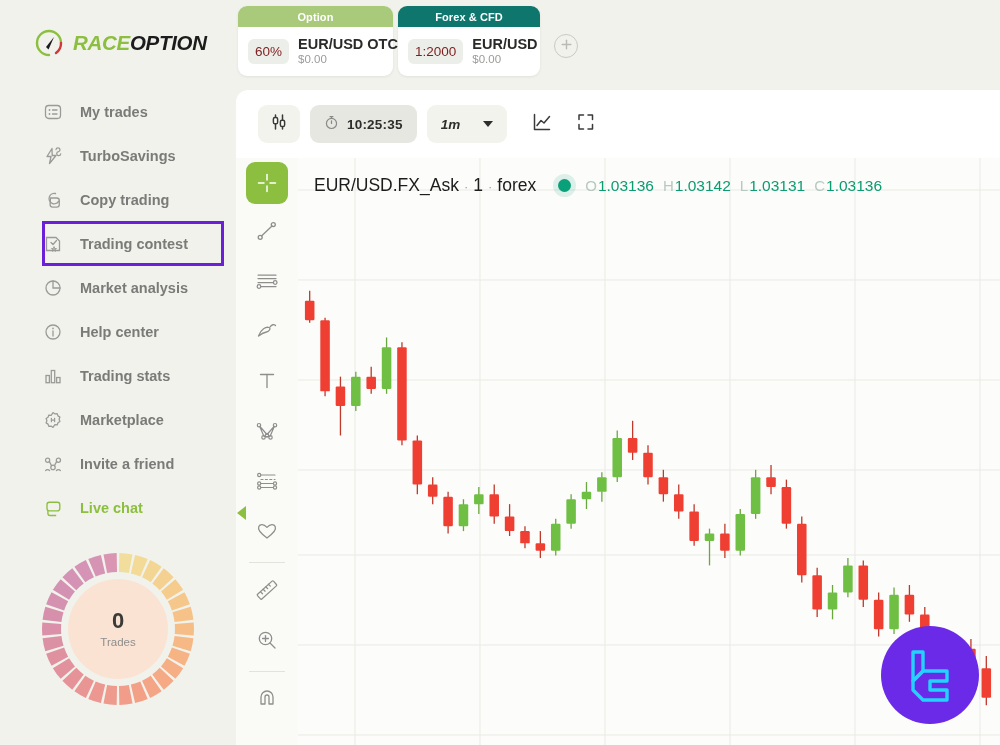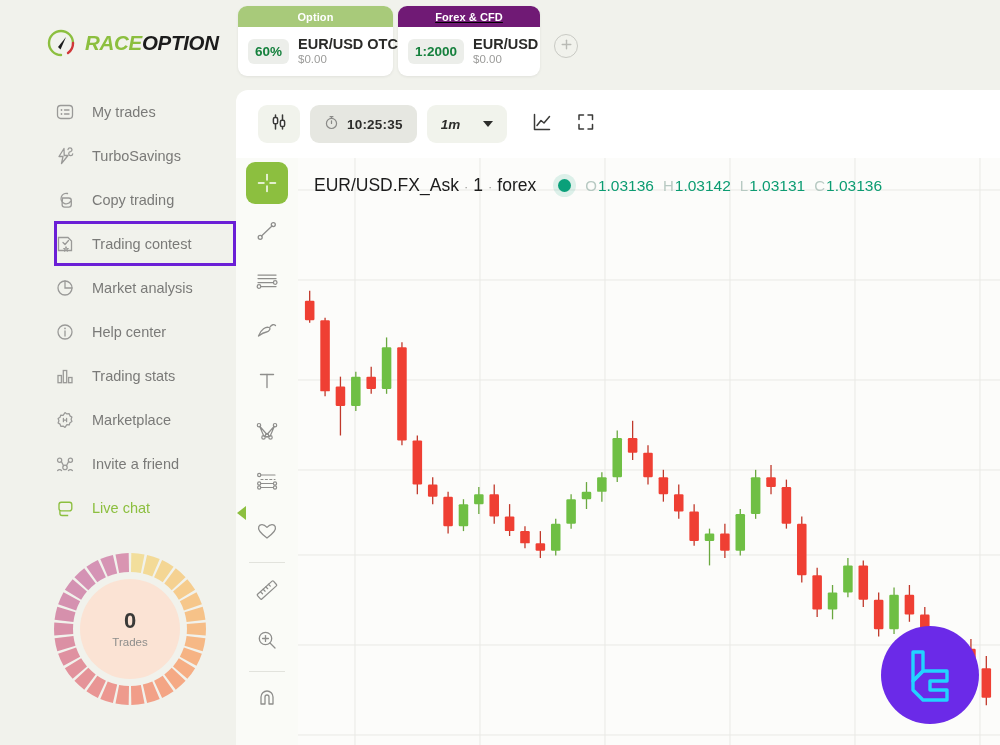--- a/index.html
+++ b/index.html
@@ -6,30 +6,30 @@
   html, body {
     width: 1000px; height: 745px;
     overflow: hidden;
     font-family: "Liberation Sans", sans-serif;
     background: #f1f2ec;
   }
   #app { position: relative; width: 1000px; height: 745px; background: #f1f2ec; }
 
   
   #sidebar {
-    position: absolute; left: 16px; top: 0; width: 236px; height: 745px;
+    position: absolute; left: 4px; top: 0; width: 236px; height: 745px;
     background: #f1f2ec;
   }
   .brand { position: absolute; left: 30px; top: 28px; display: flex; align-items: center; gap: 9px; }
   .brand-mark { width: 30px; height: 30px; position: relative; }
   .brand-text { font-size: 20.5px; font-weight: bold; font-style: italic; letter-spacing: -0.3px; white-space: nowrap; }
   .brand-text .race { color: #8cbf3f; }
   .brand-text .option { color: #1c1c1c; }
 
-  .nav { position: absolute; left: 0; top: 90px; width: 236px; }
+  .nav { position: absolute; left: 0; top: 90px; width: 236px; font-weight: bold; }
   .nav-item {
     position: relative; display: flex; align-items: center; gap: 16px;
     height: 44px; padding-left: 38px; cursor: pointer;
   }
   .nav-ico { width: 22px; height: 22px; flex: 0 0 22px; display: flex; align-items: center; justify-content: center; }
   .nav-label { font-size: 14.5px; color: #7a7a78; white-space: nowrap; }
   .nav-item.live .nav-label { color: #8cbf3f; }
   .nav-item.highlighted { }
   .hl-box {
     position: absolute; left: 38px; top: 221px; width: 182px; height: 45px;
@@ -50,21 +50,21 @@
   #toptabs { position: absolute; left: 236px; top: 0; width: 764px; height: 90px; background: #f1f2ec; }
   .asset-tab { position: absolute; top: 6px; background: #ffffff; border-radius: 9px; box-shadow: 0 1px 3px rgba(0,0,0,.07); }
   .asset-cap {
     position: absolute; left: 0; top: 0; width: 100%; height: 21px;
     border-radius: 9px 9px 0 0; display: flex; align-items: center; justify-content: center;
   }
   .asset-cap span { font-size: 11px; font-weight: bold; color: #fff; letter-spacing: .1px; }
   .asset-body { position: absolute; left: 0; top: 21px; width: 100%; height: 49px; display: flex; align-items: center; padding: 0 10px; gap: 9px; }
   .asset-badge {
     background: #eceeea; border-radius: 6px; padding: 5px 7px;
-    font-size: 13.5px; font-weight: bold; color: #15803d; white-space: nowrap;
+    font-size: 13.5px; font-weight: normal; color: #7f1d1d; white-space: nowrap;
   }
   .asset-names .nm { font-size: 14.5px; font-weight: bold; color: #2a2a28; line-height: 1.15; white-space: nowrap; }
   .asset-names .amt { font-size: 11.5px; color: #9b9b99; line-height: 1.3; }
   .add-tab {
     position: absolute; left: 318px; top: 34px; width: 24px; height: 24px;
     border-radius: 50%; border: 1.6px solid #c9cac4; cursor: pointer;
     display: flex; align-items: center; justify-content: center;
   }
 
   
@@ -303,21 +303,21 @@
       <div class="asset-body">
         <div class="asset-badge">60%</div>
         <div class="asset-names">
           <div class="nm">EUR/USD OTC</div>
           <div class="amt">$0.00</div>
         </div>
       </div>
     </div>
 
     <div class="asset-tab" style="left:162px; width:142px; height:70px;">
-      <div class="asset-cap" style="background:#701a75;text-decoration:underline;">
+      <div class="asset-cap" style="background:#0f766e;">
         <span>Forex &amp; CFD</span>
       </div>
       <div class="asset-body">
         <div class="asset-badge">1:2000</div>
         <div class="asset-names">
           <div class="nm">EUR/USD</div>
           <div class="amt">$0.00</div>
         </div>
       </div>
     </div>

